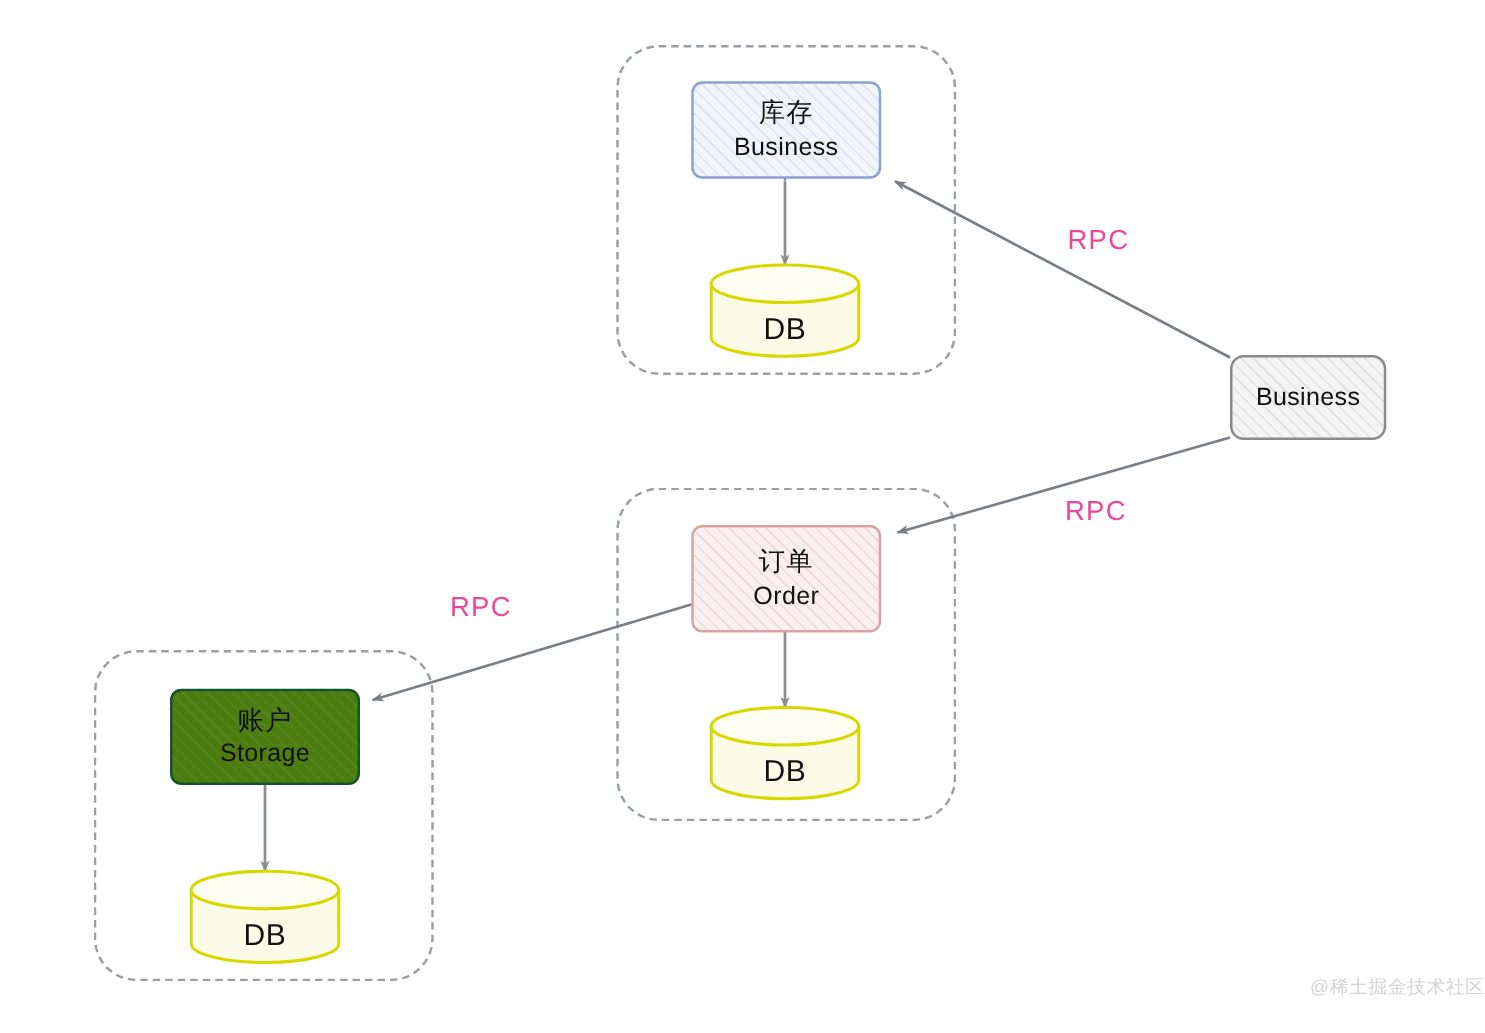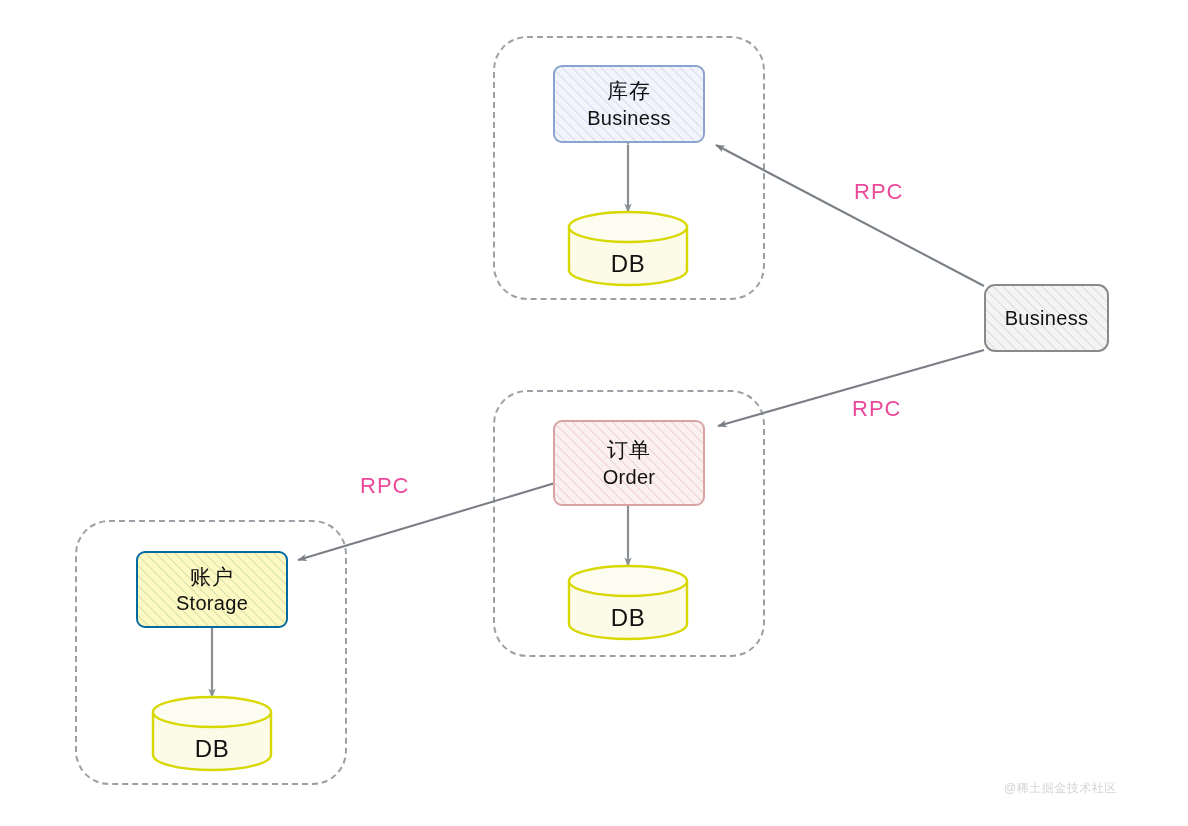--- a/index.html
+++ b/index.html
@@ -90,22 +90,22 @@
     background: #fbf0f0;
     border: 2px solid #d9a3a3;
   }
   .svc-order.hatch::before {
     background: repeating-linear-gradient(45deg,
       rgba(214,140,140,0.22) 0px, rgba(214,140,140,0.22) 1.4px,
       rgba(255,255,255,0) 1.4px, rgba(255,255,255,0) 7px);
   }
   
   .svc-account {
-    background: #fef9c3;
-    border: 2px solid #0369a1;
+    background: #4d7c0f;
+    border: 2px solid #14532d;
   }
   .svc-account.hatch::before {
     background: repeating-linear-gradient(45deg,
       rgba(100,168,96,0.20) 0px, rgba(100,168,96,0.20) 1.4px,
       rgba(255,255,255,0) 1.4px, rgba(255,255,255,0) 7px);
   }
   
   .svc-business {
     background: #f4f4f4;
     border: 2px solid #8a8a8a;
@@ -133,24 +133,25 @@
   .edge-label {
     position: absolute;
     font-size: 22px;
     color: #ec4899;
     letter-spacing: 1px;
     white-space: nowrap;
   }
   
   .watermark {
     position: absolute;
-    font-size: 12px;
+    font-size: 15px;
     color: #d4d4d4;
     letter-spacing: 0.5px;
     white-space: nowrap;
+    margin-left: 44px;
   }
 </style>
 </head>
 <body>
 
 <div id="canvas">
 
   <div class="group-box" style="left:493px; top:36px; width:272px; height:264px;"></div>
 
   <div class="group-box" style="left:493px; top:390px; width:272px; height:267px;"></div>

